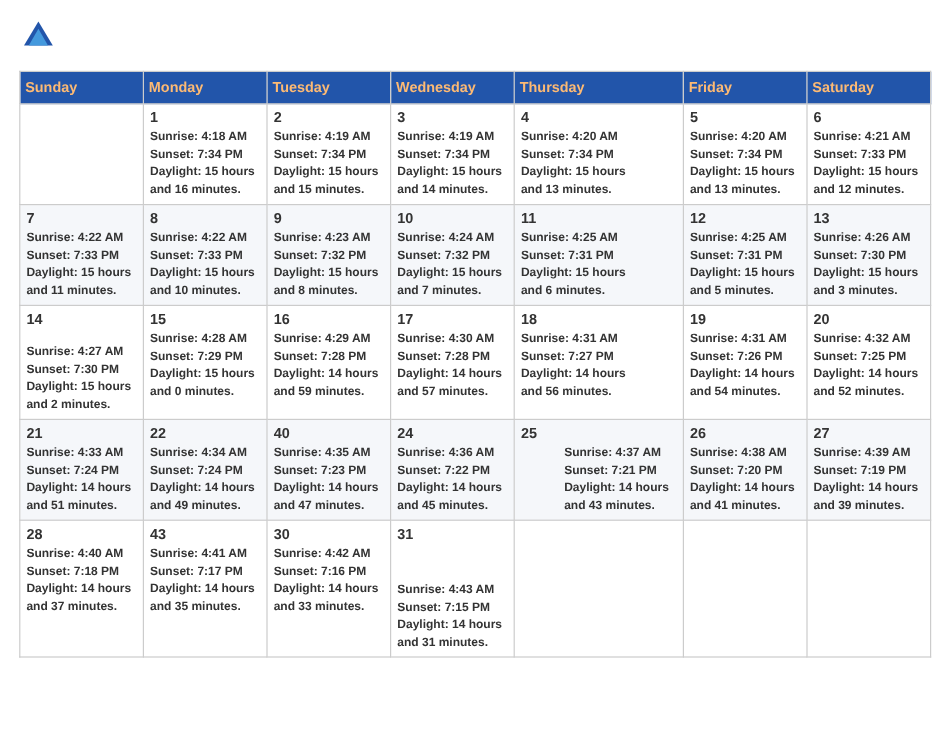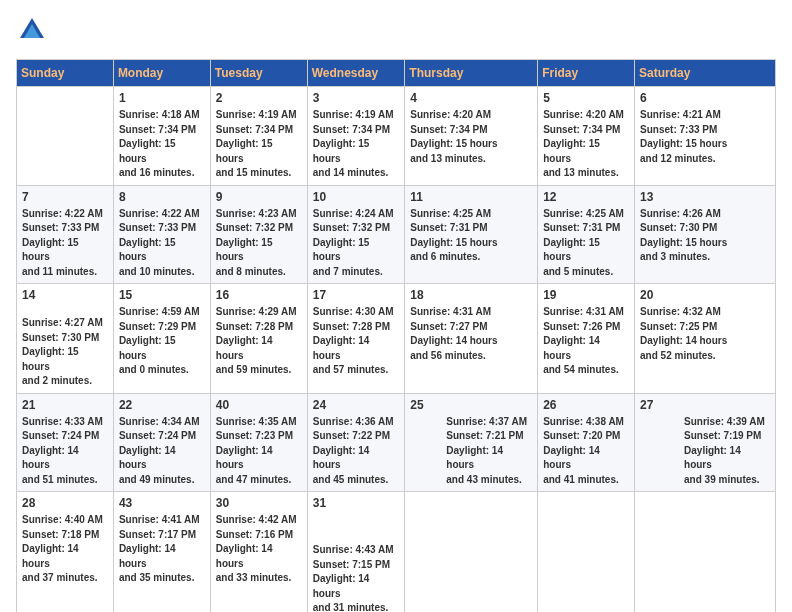--- a/index.html
+++ b/index.html
@@ -219,21 +219,21 @@
       <tr>
         <td>
           <span class="day-number">14</span>
           <div class="day-info" style="white-space: pre-line; margin-top: 14px;">Sunrise: 4:27 AM
 Sunset: 7:30 PM
 Daylight: 15 hours
 and 2 minutes.</div>
         </td>
         <td>
           <span class="day-number">15</span>
-          <div class="day-info" style="white-space: pre-line;">Sunrise: 4:59 AM
+          <div class="day-info" style="white-space: pre-line;">Sunrise: 4:28 AM
 Sunset: 7:29 PM
 Daylight: 15 hours
 and 0 minutes.</div>
         </td>
         <td>
           <span class="day-number">16</span>
           <div class="day-info" style="white-space: pre-line;">Sunrise: 4:29 AM
 Sunset: 7:28 PM
 Daylight: 14 hours
 and 59 minutes.</div>
@@ -305,21 +305,21 @@
         </td>
         <td>
           <span class="day-number">26</span>
           <div class="day-info" style="white-space: pre-line;">Sunrise: 4:38 AM
 Sunset: 7:20 PM
 Daylight: 14 hours
 and 41 minutes.</div>
         </td>
         <td>
           <span class="day-number">27</span>
-          <div class="day-info" style="white-space: pre-line; margin-left: 44px;">Sunrise: 4:39 AM
+          <div class="day-info" style="white-space: pre-line;">Sunrise: 4:39 AM
 Sunset: 7:19 PM
 Daylight: 14 hours
 and 39 minutes.</div>
         </td>
       </tr>
       <tr>
         <td>
           <span class="day-number">28</span>
           <div class="day-info" style="white-space: pre-line;">Sunrise: 4:40 AM
 Sunset: 7:18 PM

